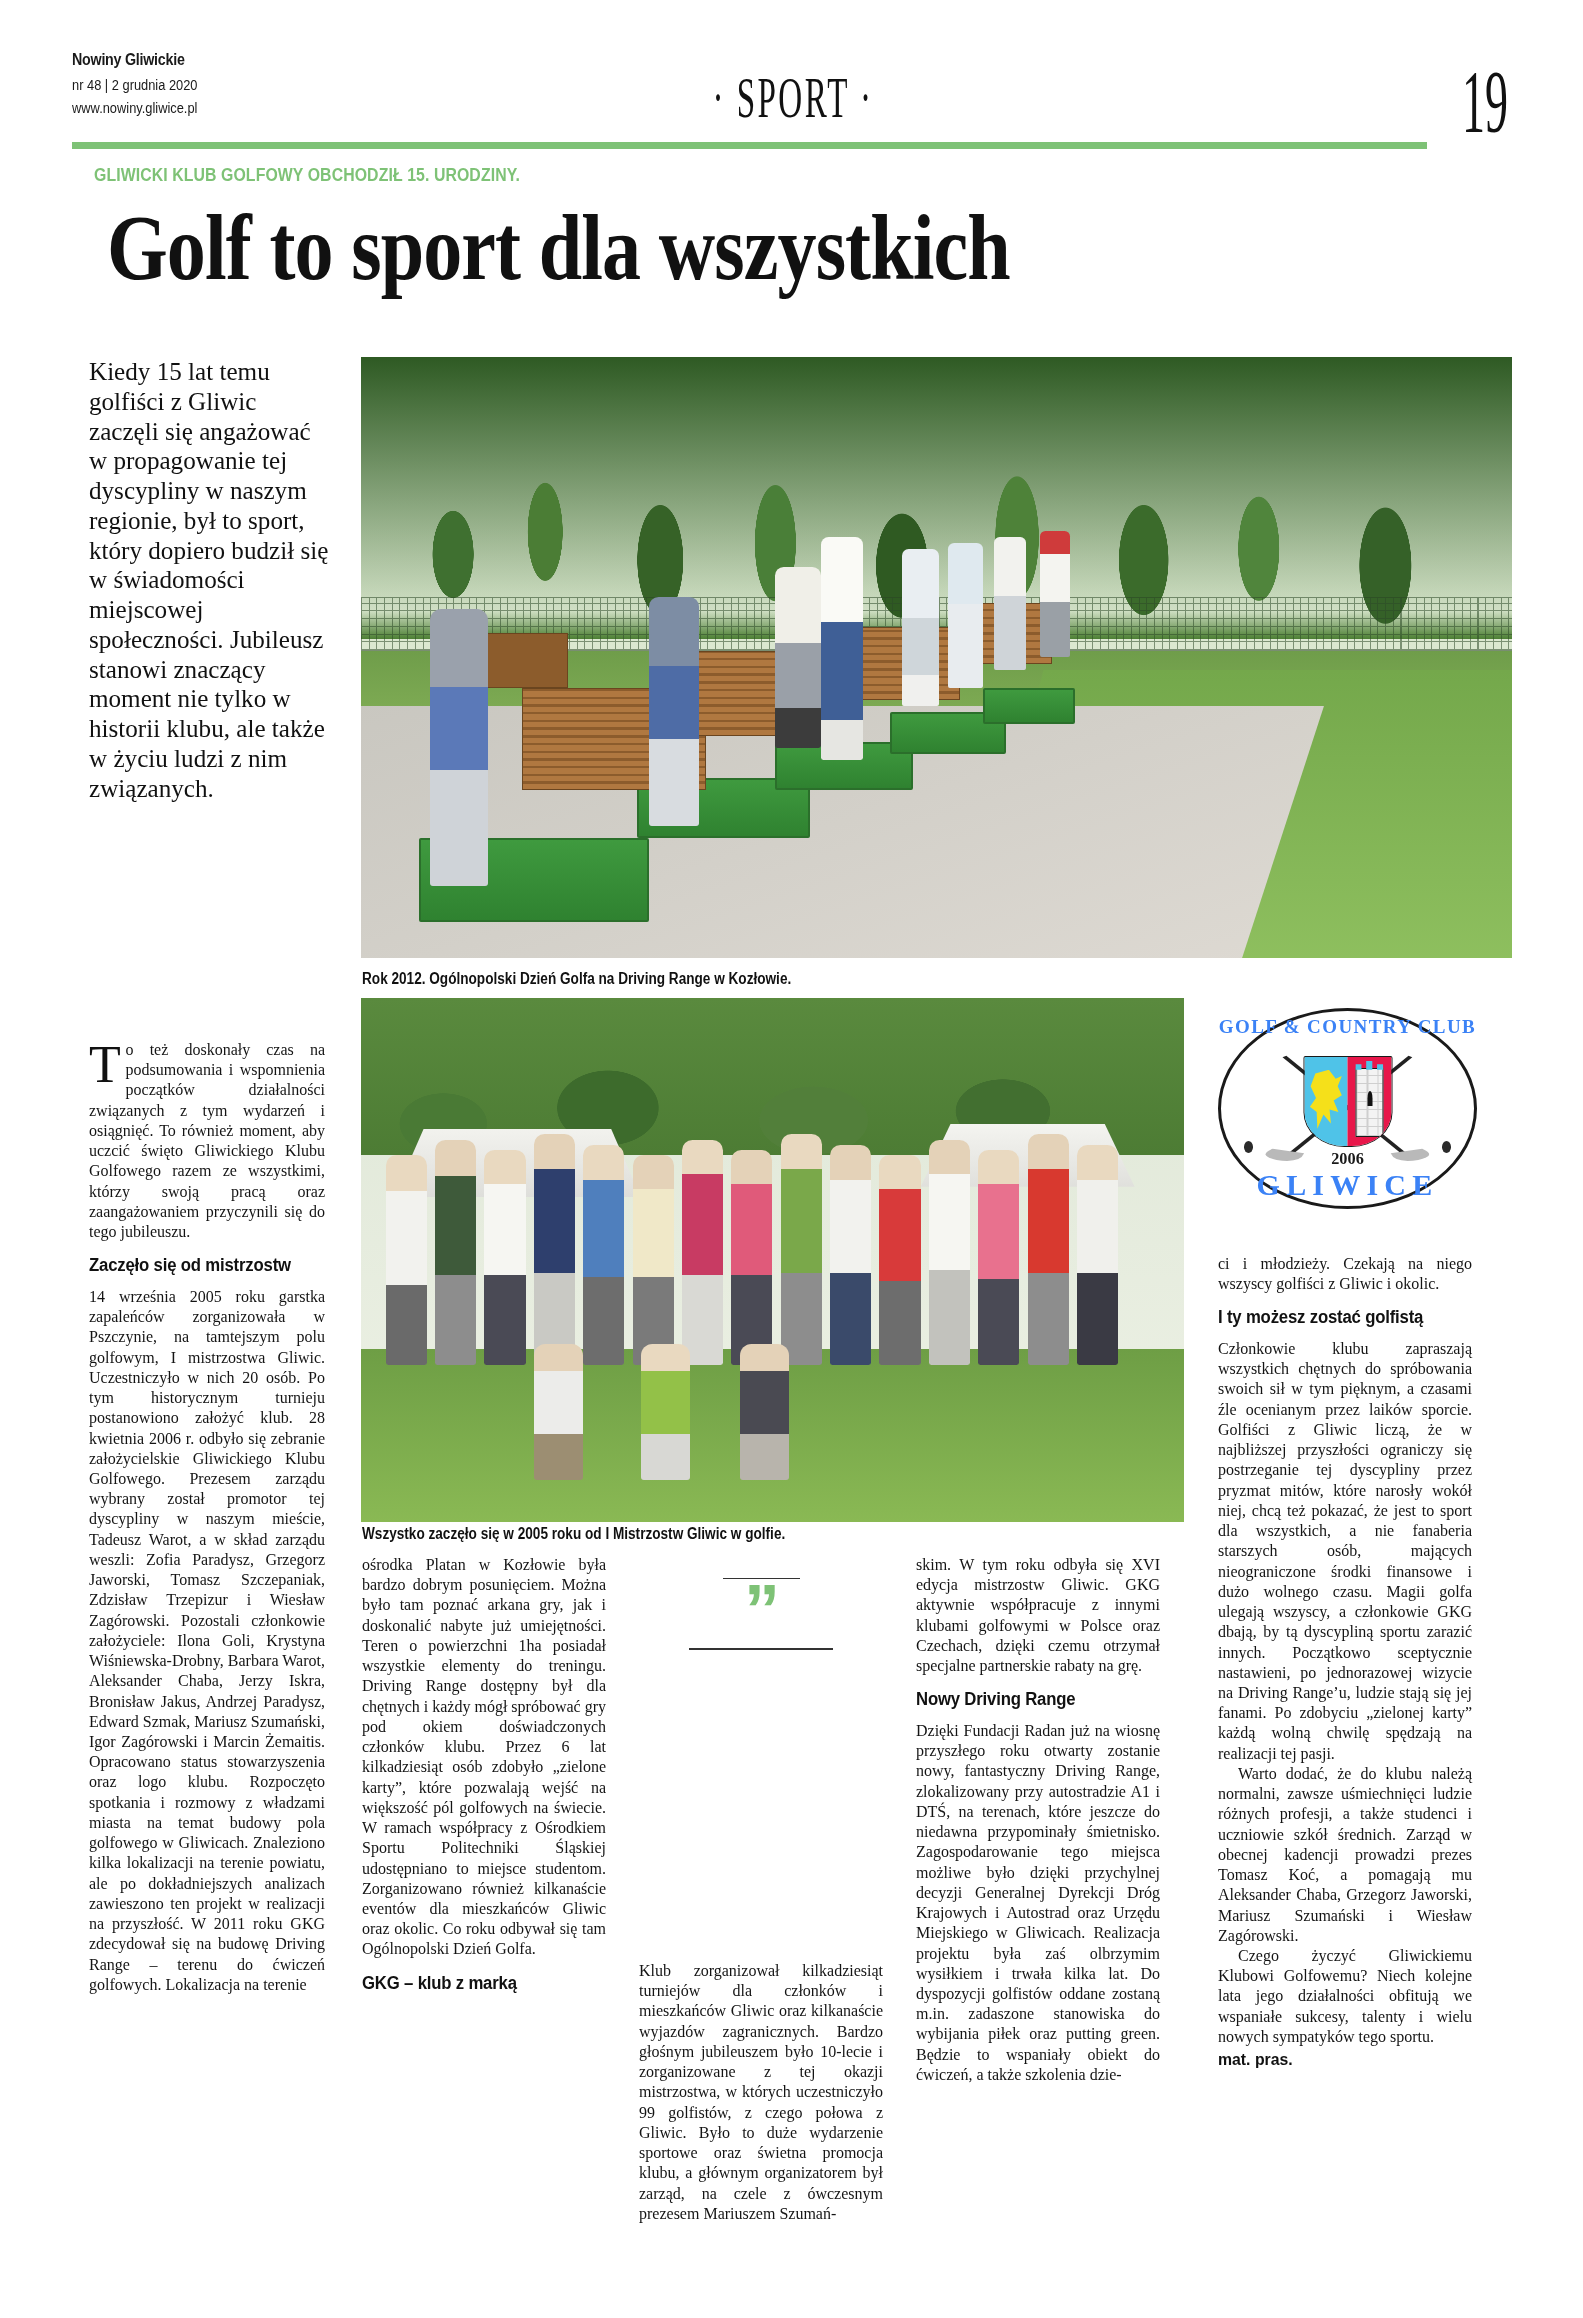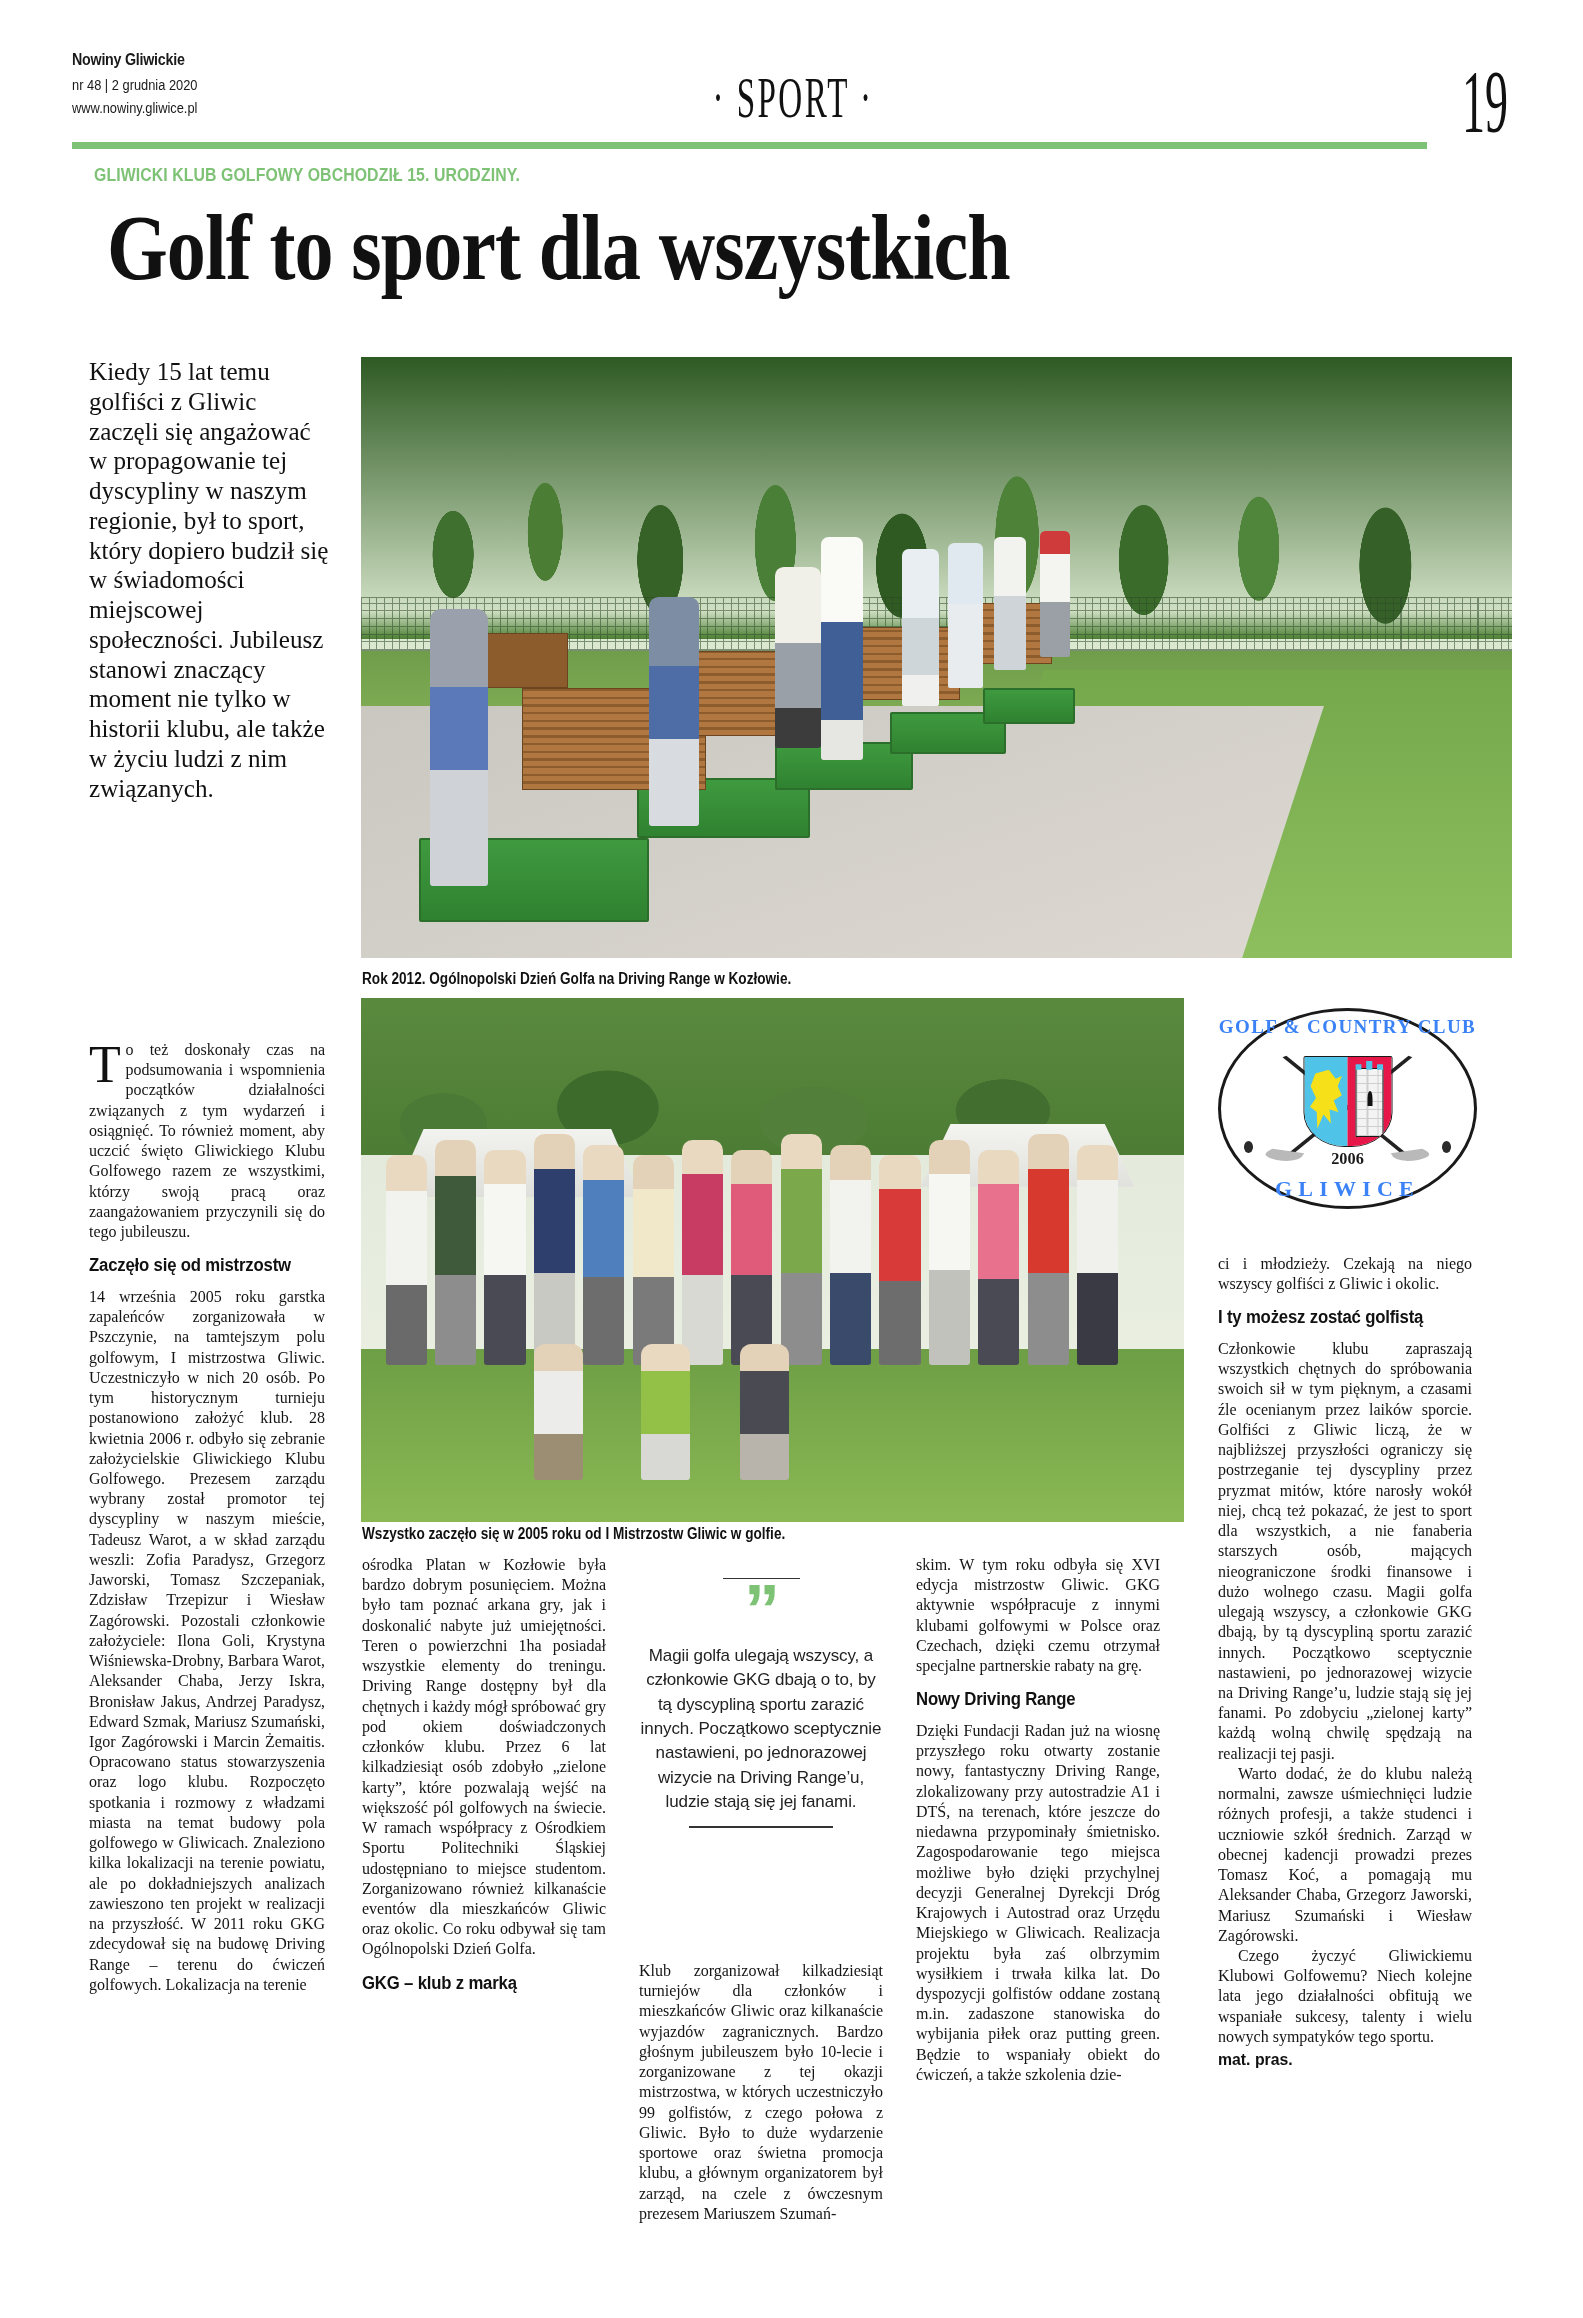--- a/index.html
+++ b/index.html
@@ -232,21 +232,21 @@
   .logo-arc-top, .logo-arc-bot {
     position: absolute;
     left: 0; width: 100%;
     text-align: center;
     font-family: "Liberation Serif", serif;
     font-weight: bold;
     color: #3b82f6;
     white-space: nowrap;
   }
   .logo-arc-top { top: 7.7px; font-size: 19px; letter-spacing: 1.4px; }
-  .logo-arc-bot { bottom: 6.7px; font-size: 22px; letter-spacing: 6.2px; }
+  .logo-arc-bot { bottom: 6.7px; font-size: 30px; letter-spacing: 6.2px; }
   .logo-clubs {
     position:absolute; left:12%; top:22%; width:76%; height:56%;
   }
   .logo-shield {
     position: absolute;
     left: 50%; top: 24%;
     transform: translateX(-50%);
     width: 89px; height: 91px;
     display: flex;
     border: 1.4px solid #1a1a1a;
@@ -497,21 +497,20 @@
 </div>
 
 <div class="col" id="col2">
   <p>ośrodka Platan w Kozłowie była bardzo dobrym posunięciem. Można było tam poznać arkana gry, jak i doskonalić nabyte już umiejętności. Teren o powierzchni 1ha posiadał wszystkie elementy do treningu. Driving Range dostępny był dla chętnych i każdy mógł spróbować gry pod okiem doświadczonych członków klubu. Przez 6 lat kilkadziesiąt osób zdobyło „zielone karty”, które pozwalają wejść na większość pól golfowych na świecie. W ramach współpracy z Ośrodkiem Sportu Politechniki Śląskiej udostępniano to miejsce studentom. Zorganizowano również kilkanaście eventów dla mieszkańców Gliwic oraz okolic. Co roku odbywał się tam Ogólnopolski Dzień Golfa.</p>
   <h3>GKG – klub z marką</h3>
 </div>
 
 <div class="pullquote">
   <div class="pq-rule-top"></div>
   <div class="pq-marks">”</div>
-  <div class="pq-text">Magii golfa ulegają wszyscy, a członkowie GKG dbają o to, by tą dyscypliną sportu zarazić innych. Początkowo sceptycznie nastawieni, po jednorazowej wizycie na Driving Range’u, ludzie stają się jej fanami.</div>
   <div class="pq-rule-bot"></div>
 </div>
 
 <div class="col" id="col3" style="top:1961px;">
   <p>Klub zorganizował kilkadziesiąt turniejów dla członków i mieszkańców Gliwic oraz kilkanaście wyjazdów zagranicznych. Bardzo głośnym jubileuszem było 10-lecie i zorganizowane z tej okazji mistrzostwa, w których uczestniczyło 99 golfistów, z czego połowa z Gliwic. Było to duże wydarzenie sportowe oraz świetna promocja klubu, a głównym organizatorem był zarząd, na czele z ówczesnym prezesem Mariuszem Szumań-</p>
 </div>
 
 <div class="col" id="col4">
   <p>skim. W tym roku odbyła się XVI edycja mistrzostw Gliwic. GKG aktywnie współpracuje z innymi klubami golfowymi w Polsce oraz Czechach, dzięki czemu otrzymał specjalne partnerskie rabaty na grę.</p>
   <h3>Nowy Driving Range</h3>

